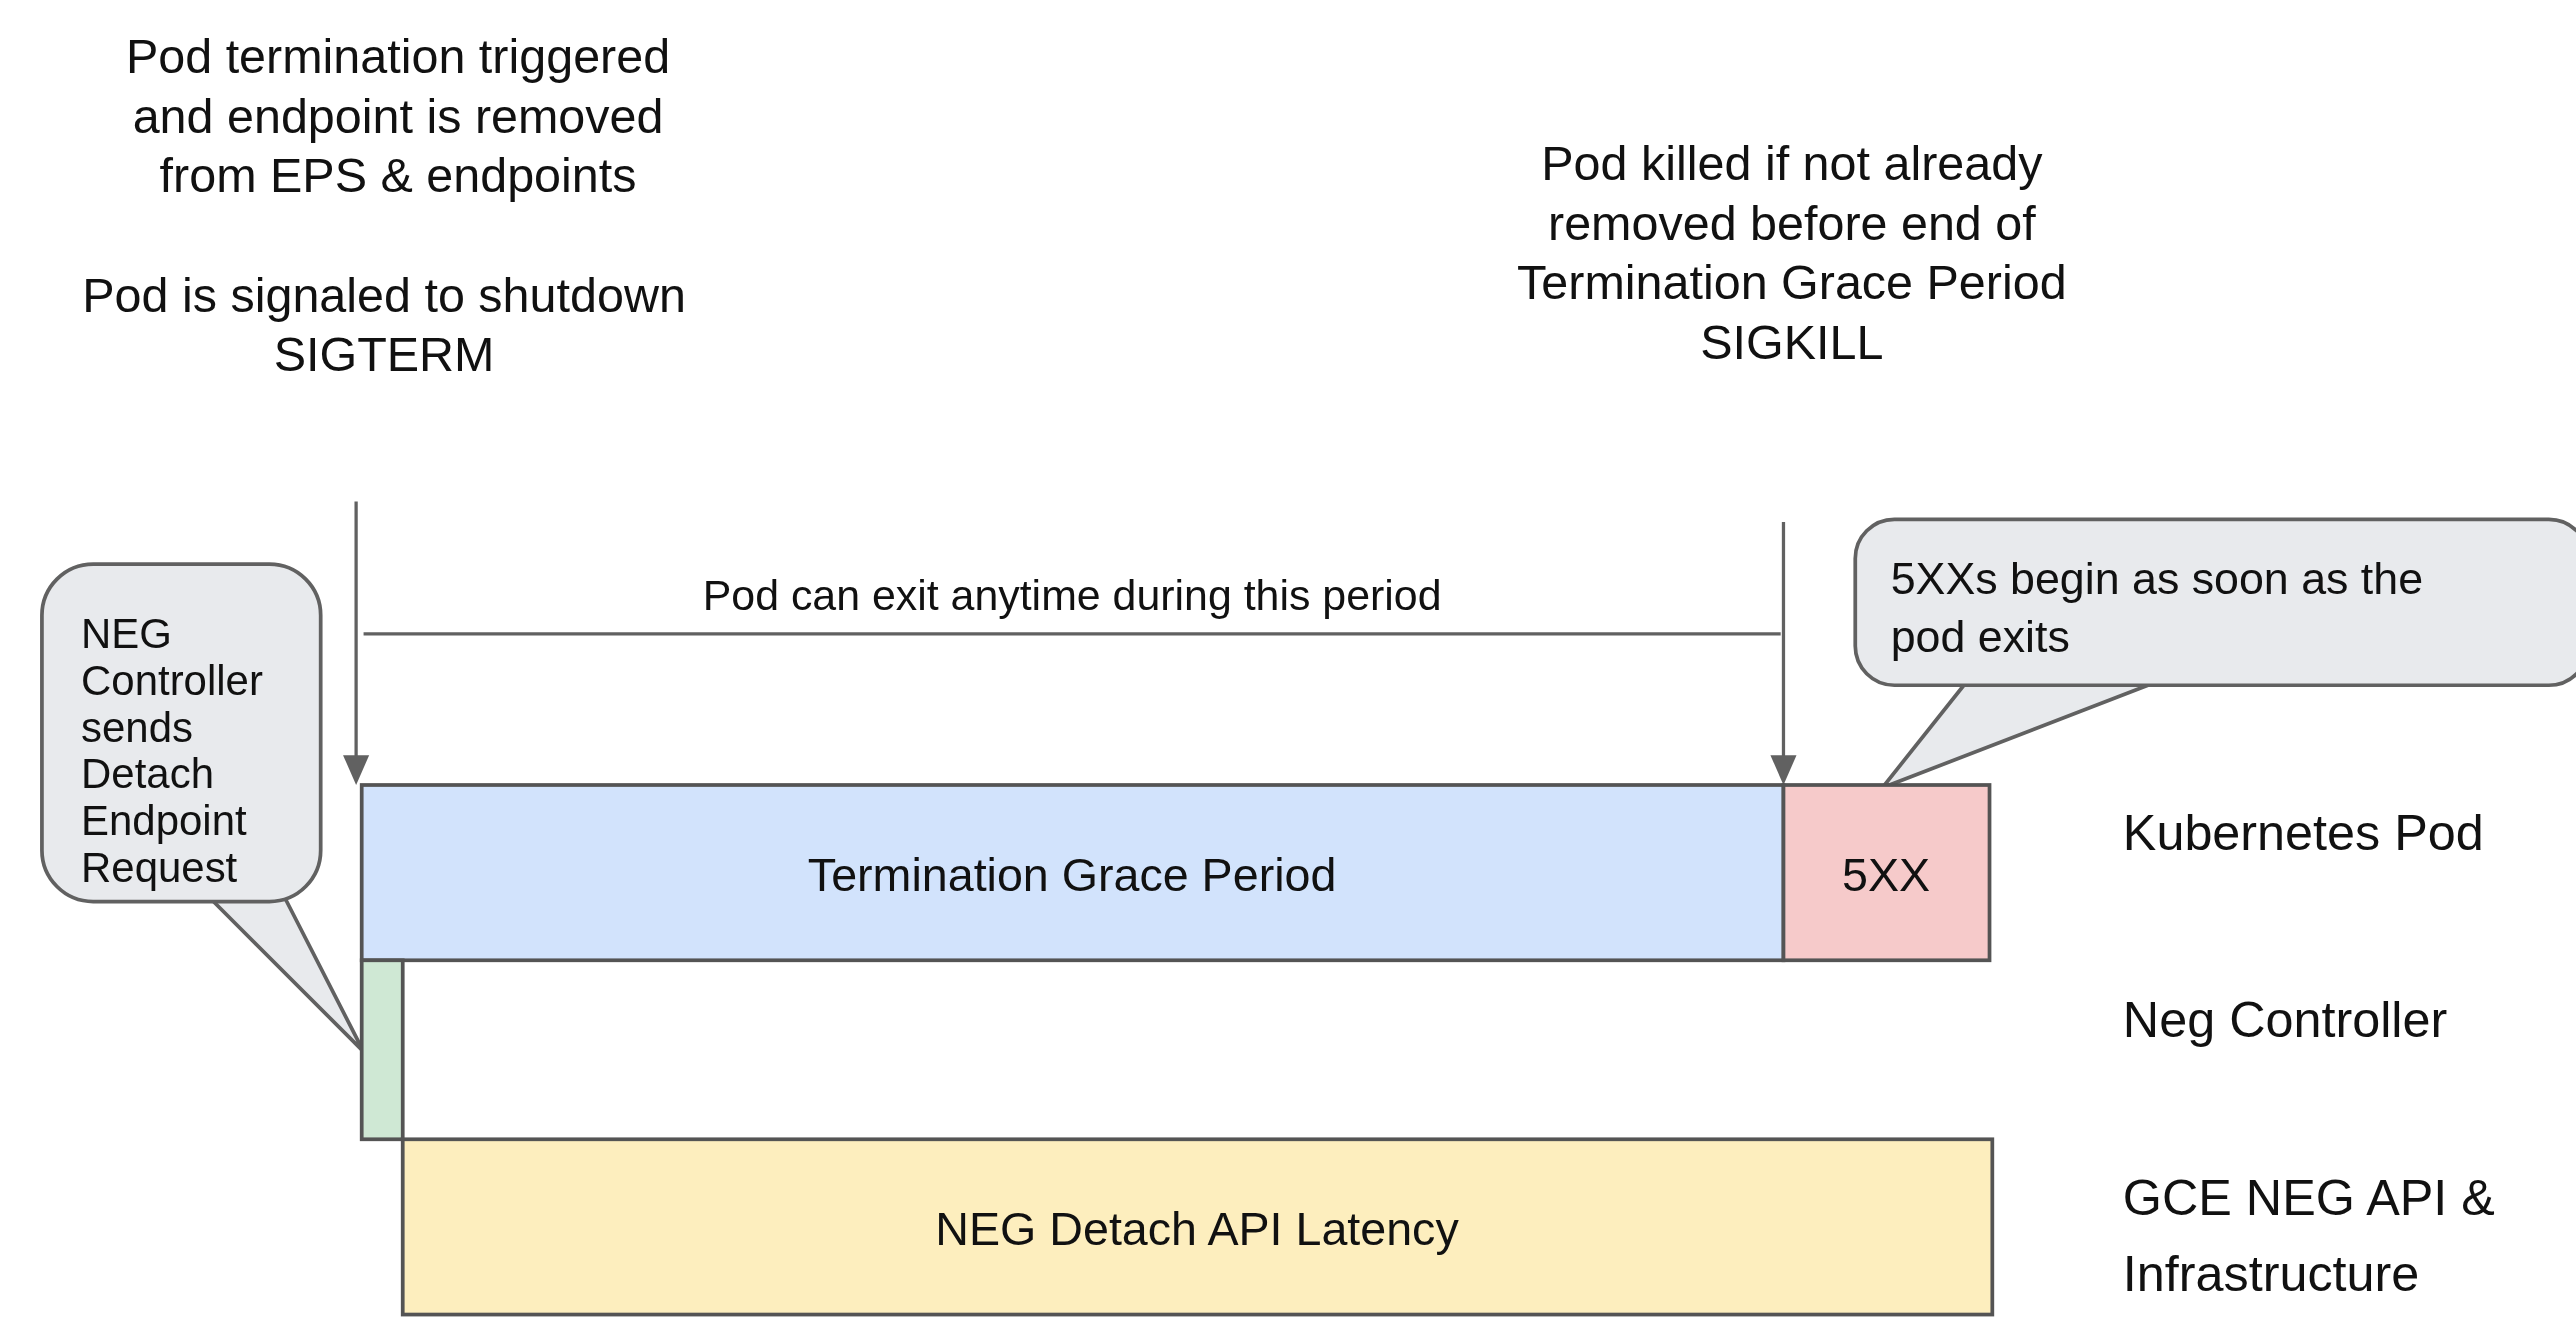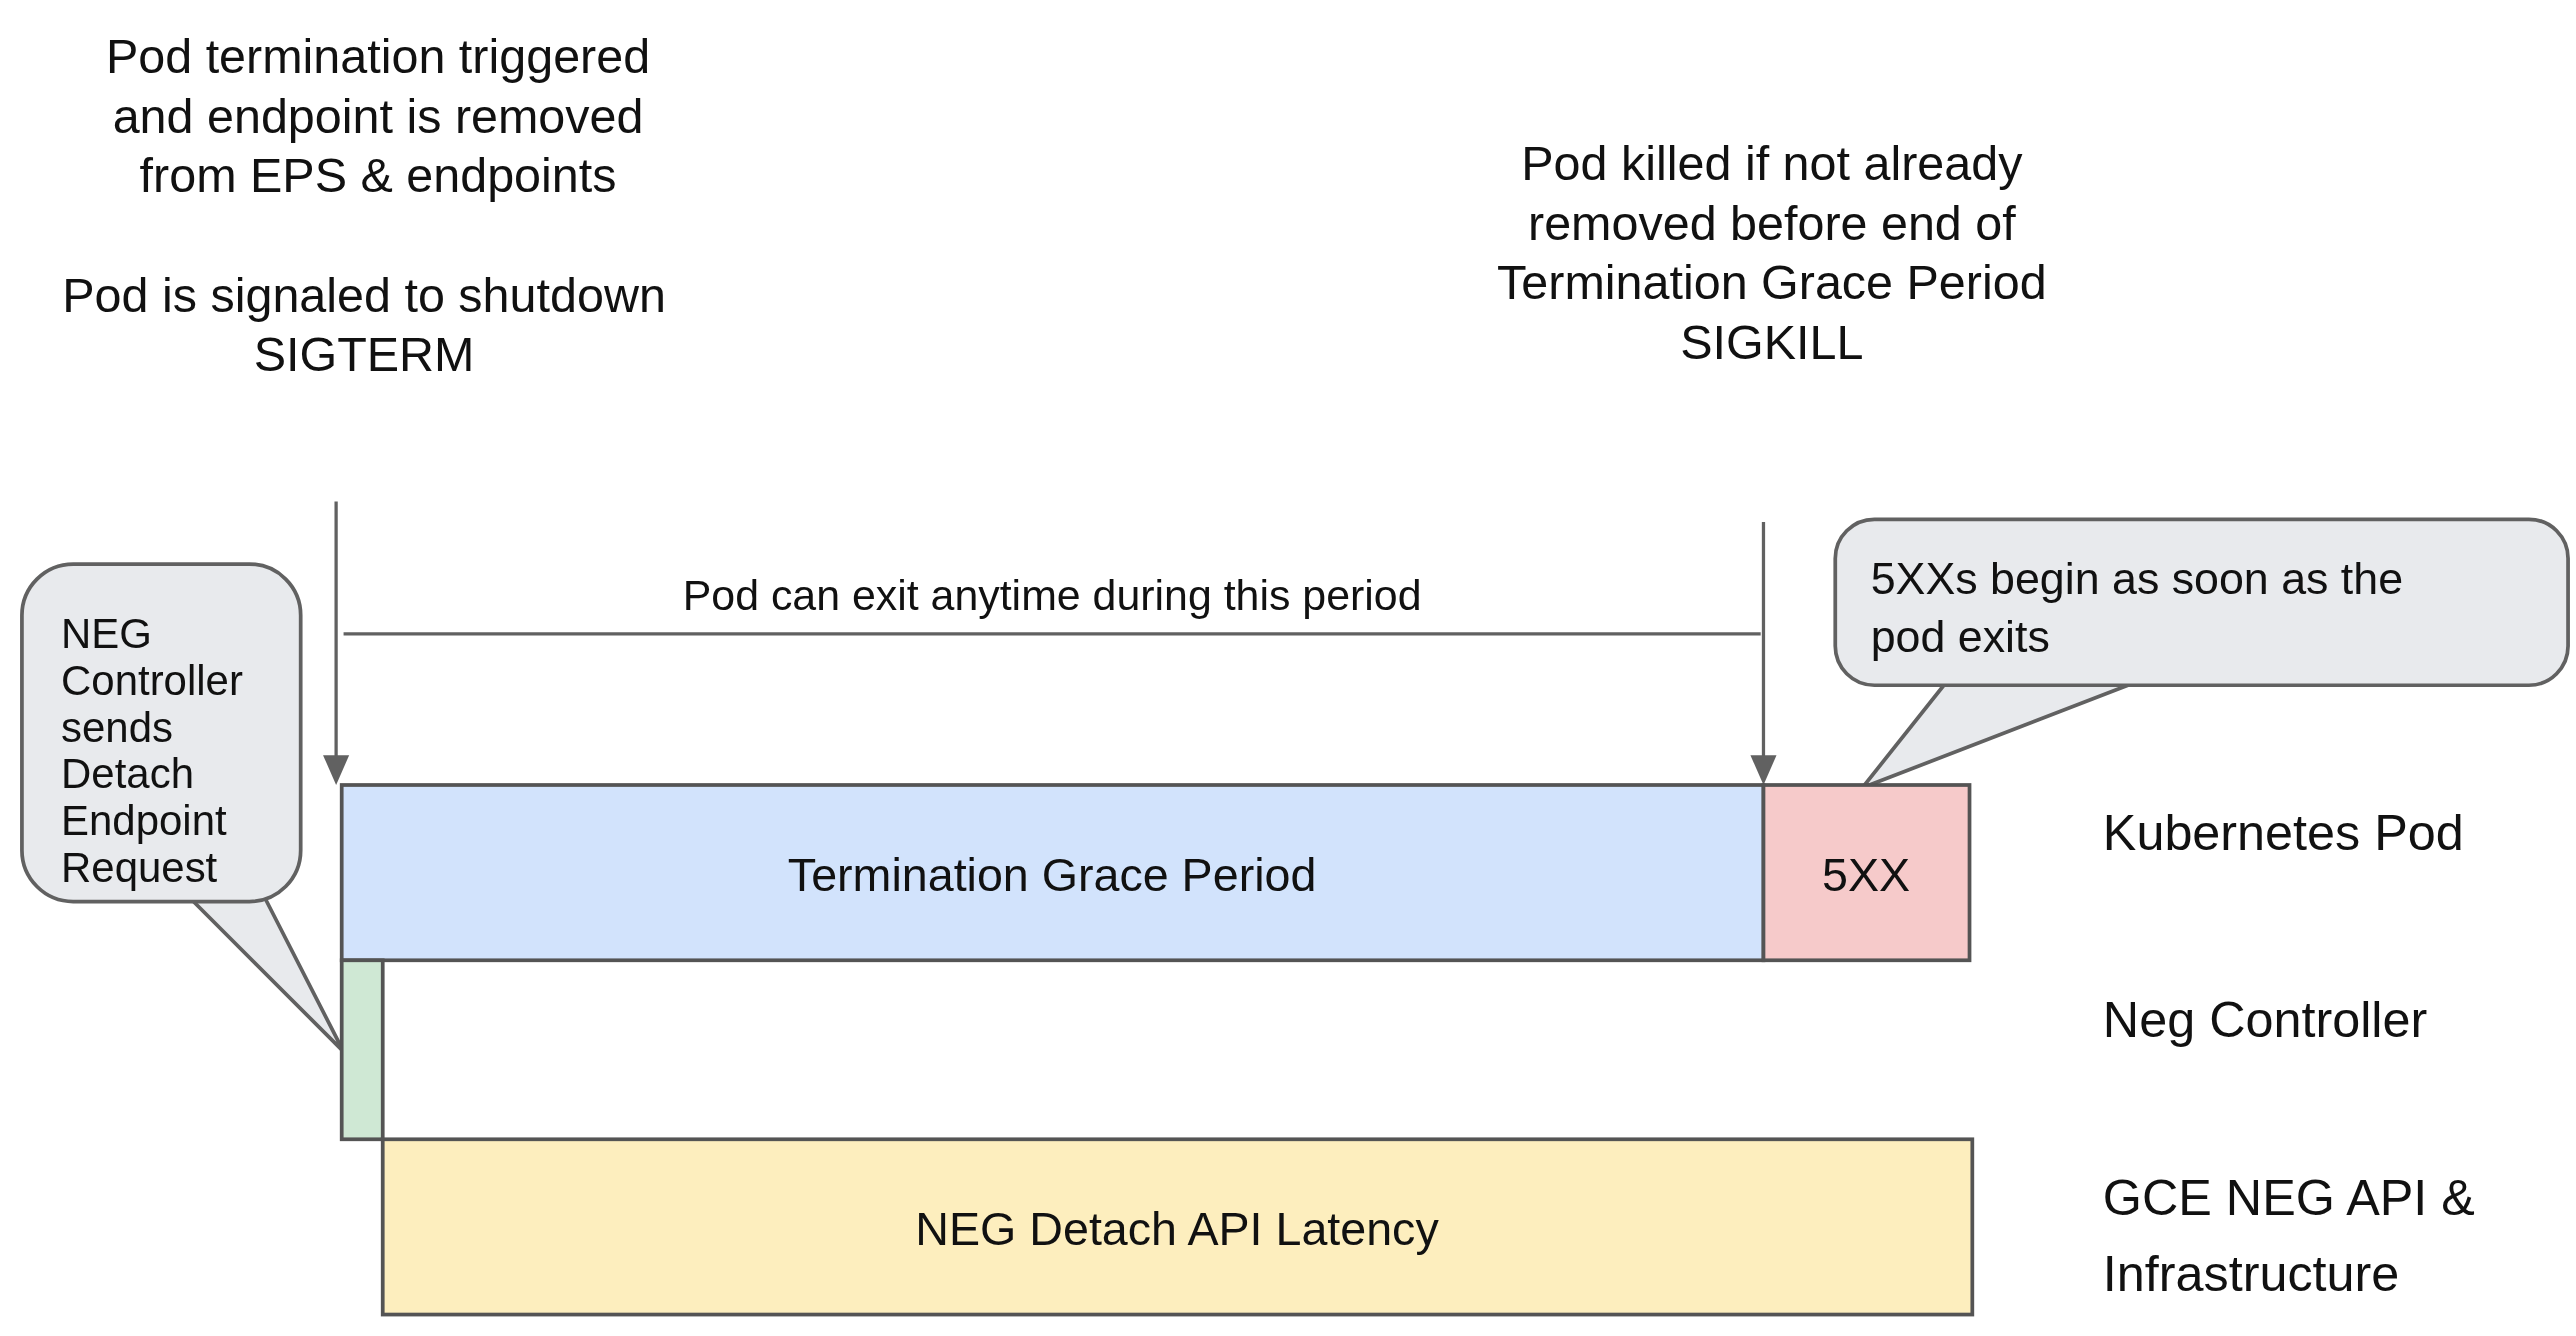--- a/index.html
+++ b/index.html
@@ -6,20 +6,21 @@
     margin: 0;
     padding: 0;
     background: #ffffff;
   }
   .stage {
     position: relative;
     width: 2180px;
     height: 1336px;
     background: #ffffff;
     font-family: "Liberation Sans", sans-serif;
+    margin-left: 20px;
   }
   svg { display: block; }
 
   
   .bar          { stroke: #545454; stroke-width: 4; }
   .connector    { stroke: #616161; stroke-width: 3.5; fill: none; }
   .arrowhead    { fill: #616161; stroke: none; }
   .callout-body { stroke: #616161; stroke-width: 4; }
   .callout-tail { stroke: #616161; stroke-width: 4; }
 

